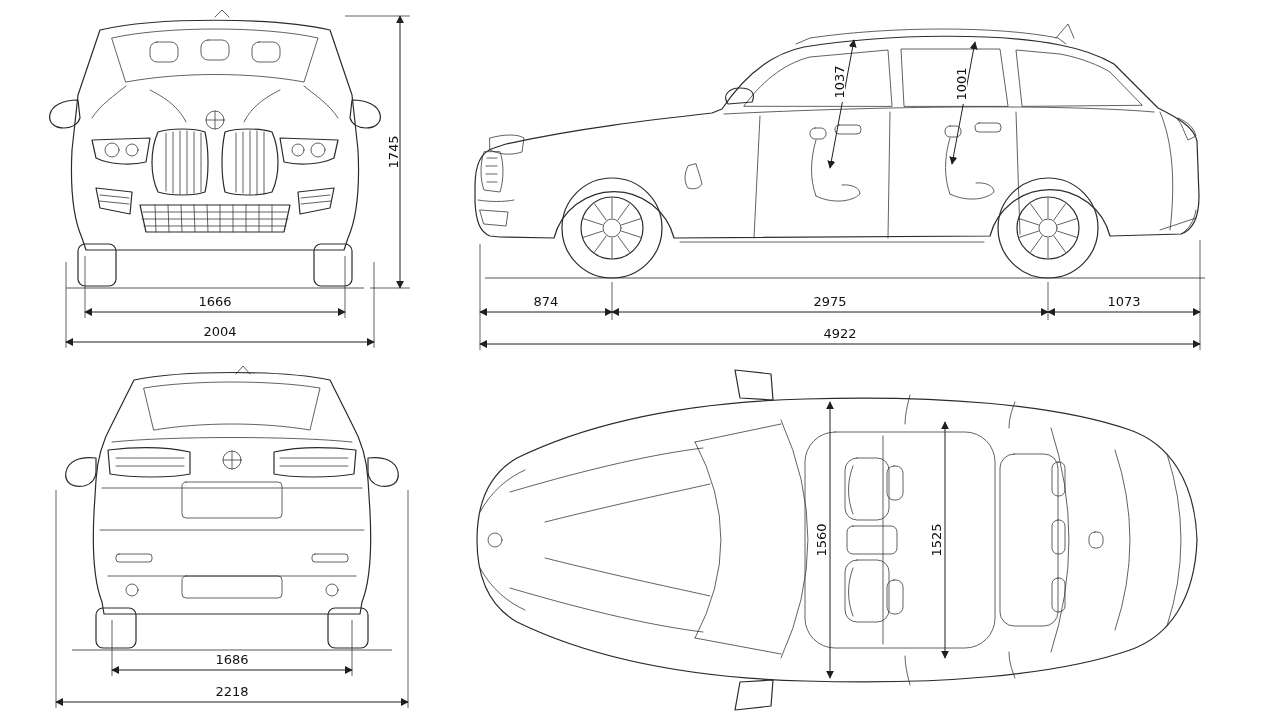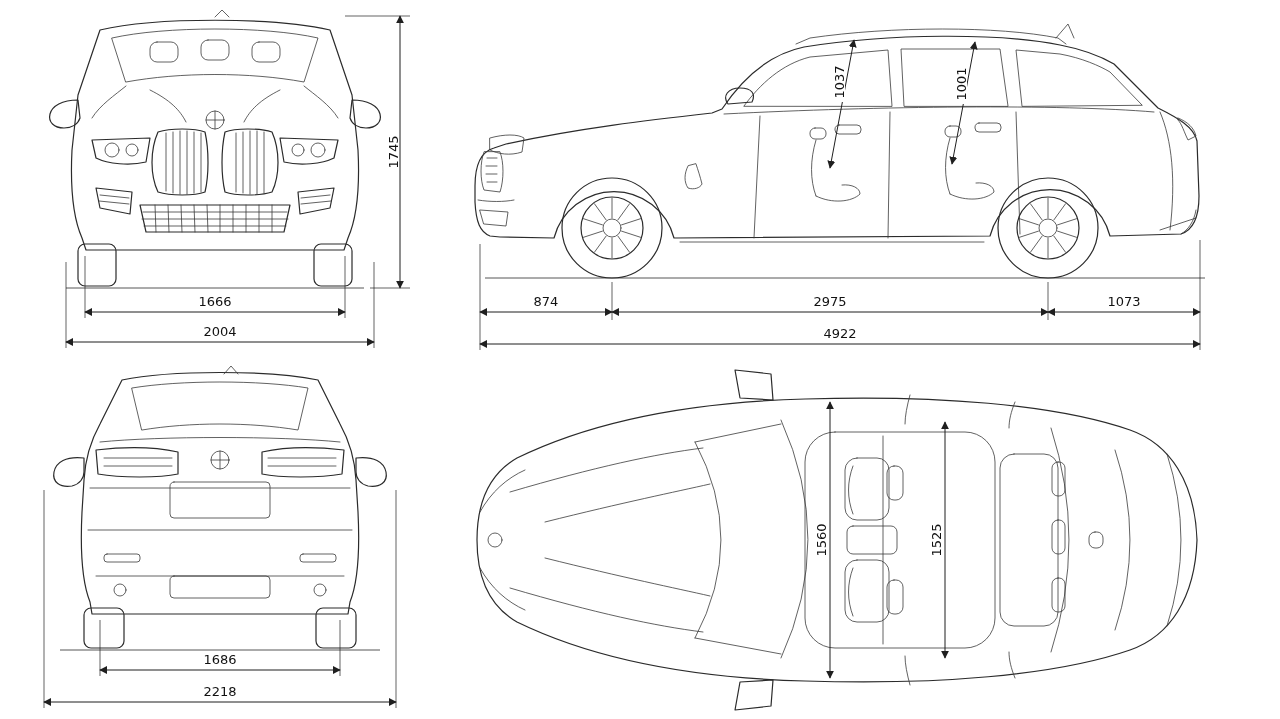--- a/index.html
+++ b/index.html
@@ -181,21 +181,21 @@
     <line class="dim" x1="152" y1="312" x2="588" y2="312" marker-start="url(#arr)" marker-end="url(#arr)"></line>
     <text x="370" y="306" text-anchor="middle">2975</text>
     <line class="dim" x1="588" y1="312" x2="740" y2="312" marker-start="url(#arr)" marker-end="url(#arr)"></line>
     <text x="664" y="306" text-anchor="middle">1073</text>
     <line class="dim" x1="20" y1="344" x2="740" y2="344" marker-start="url(#arr)" marker-end="url(#arr)"></line>
     <text x="380" y="338" text-anchor="middle">4922</text>
   </g>
 </svg>
 </div>
 
-<div class="view" style="left:0;top:362px">
+<div class="view" style="left:12px;top:362px">
 <svg width="430" height="357" viewBox="0 0 430 357">
   <g>
     <path class="car" d="M122,18 C170,8 270,8 318,18 L340,62 C350,80 355,100 356,118 L358,150 C360,190 358,220 350,240 L348,252 L92,252 L90,240 C82,220 80,190 82,150 L84,118 C85,100 90,80 100,62 Z"></path>
     <path class="det" d="M224,12 L231,4 L238,12"></path>
 
     <rect class="car" x="84" y="246" width="40" height="40" rx="7"></rect>
     <rect class="car" x="316" y="246" width="40" height="40" rx="7"></rect>
 
     <path class="car" d="M84,96 C66,94 56,100 54,110 C52,120 60,126 72,124 C80,122 84,116 84,110 Z"></path>
     <path class="car" d="M356,96 C374,94 384,100 386,110 C388,120 380,126 368,124 C360,122 356,116 356,110 Z"></path>

